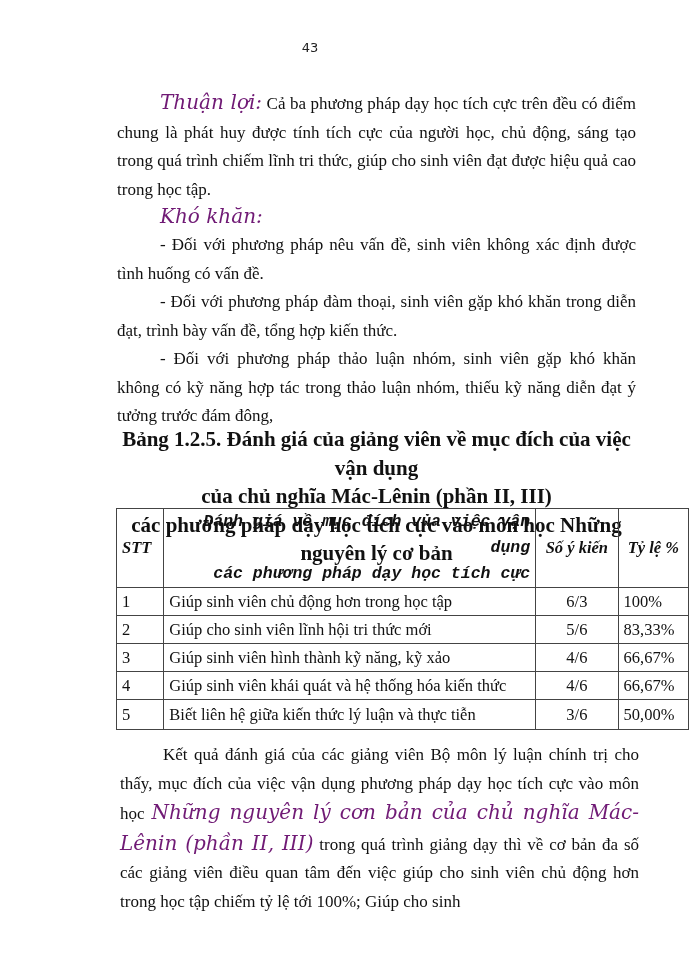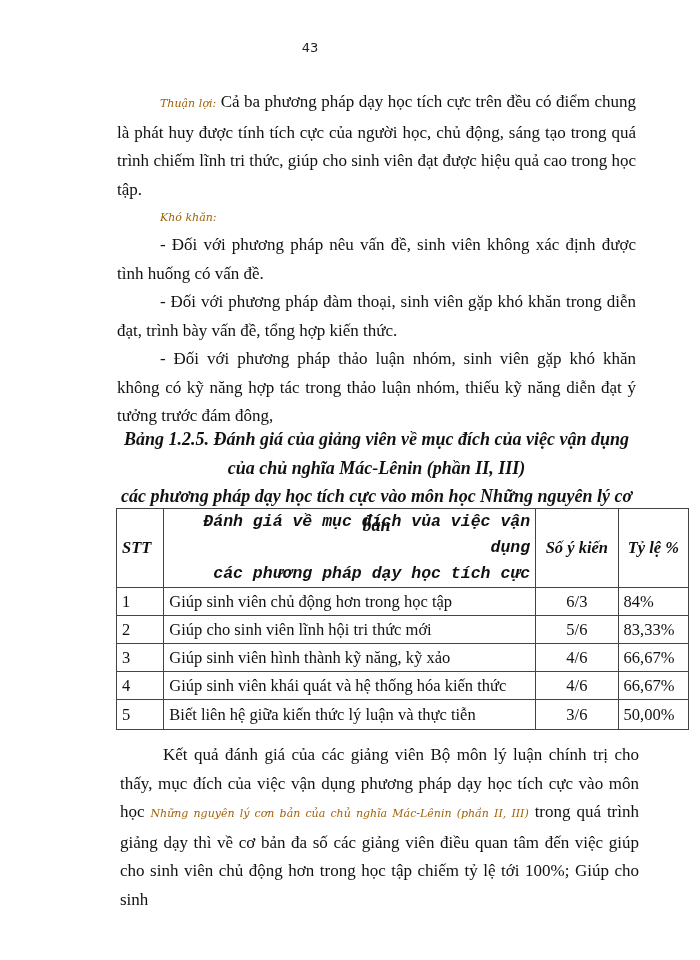--- a/index.html
+++ b/index.html
@@ -3,23 +3,23 @@
 <meta charset="utf-8">
 <style>
   html, body { margin:0; padding:0; background:#ffffff; }
   body { width:700px; height:960px; position:relative; overflow:hidden;
          font-family:"Liberation Serif", serif; color:#111; }
   .page-number { position:absolute; top:40px; left:0; width:620px; text-align:center;
                  font-family:"DejaVu Sans", sans-serif; font-size:13px; color:#222; }
   .para { position:absolute; left:117px; width:519px; font-size:17px; line-height:28.5px;
           text-align:justify; }
   .para .indent { display:inline-block; width:43px; }
-  .it-sans { font-family:"DejaVu Serif", serif; font-style:italic; font-size:11px; color:#a16207; }
+  .it-sans { font-family:"DejaVu Serif", serif; font-style:italic; font-size:20px; color:#701a75; }
   .caption { position:absolute; left:117px; width:519px; top:425px; text-align:center;
-             font-size:18px; line-height:28.5px; font-weight:bold; font-style:italic; }
+             font-size:21px; line-height:28.5px; font-weight:bold; }
   table.data { position:absolute; left:116px; top:508px; width:573px; border-collapse:collapse;
                font-size:16.5px; }
   table.data td, table.data th { border:1.5px solid #444; padding:0 5px; vertical-align:middle; }
   table.data th { font-weight:bold; font-style:italic; height:51px; }
   table.data td { height:27px; }
   .c-stt { width:32px; text-align:left; }
   .c-desc { width:327px; text-align:left; }
   .c-count { width:64px; text-align:center; }
   .c-rate { width:53px; text-align:left; }
   th.c-stt { vertical-align:bottom; padding-bottom:6px; }
@@ -65,21 +65,21 @@
       </th>
       <th class="c-count">Số ý kiến</th>
       <th class="c-rate">Tỷ lệ %</th>
     </tr>
   </thead>
   <tbody>
     <tr>
       <td class="c-stt">1</td>
       <td class="c-desc">Giúp sinh viên chủ động hơn trong học tập</td>
       <td class="c-count">6/3</td>
-      <td class="c-rate">84%</td>
+      <td class="c-rate">100%</td>
     </tr>
     <tr>
       <td class="c-stt">2</td>
       <td class="c-desc">Giúp cho sinh viên lĩnh hội tri thức mới</td>
       <td class="c-count">5/6</td>
       <td class="c-rate">83,33%</td>
     </tr>
     <tr>
       <td class="c-stt">3</td>
       <td class="c-desc">Giúp sinh viên hình thành kỹ năng, kỹ xảo</td>

